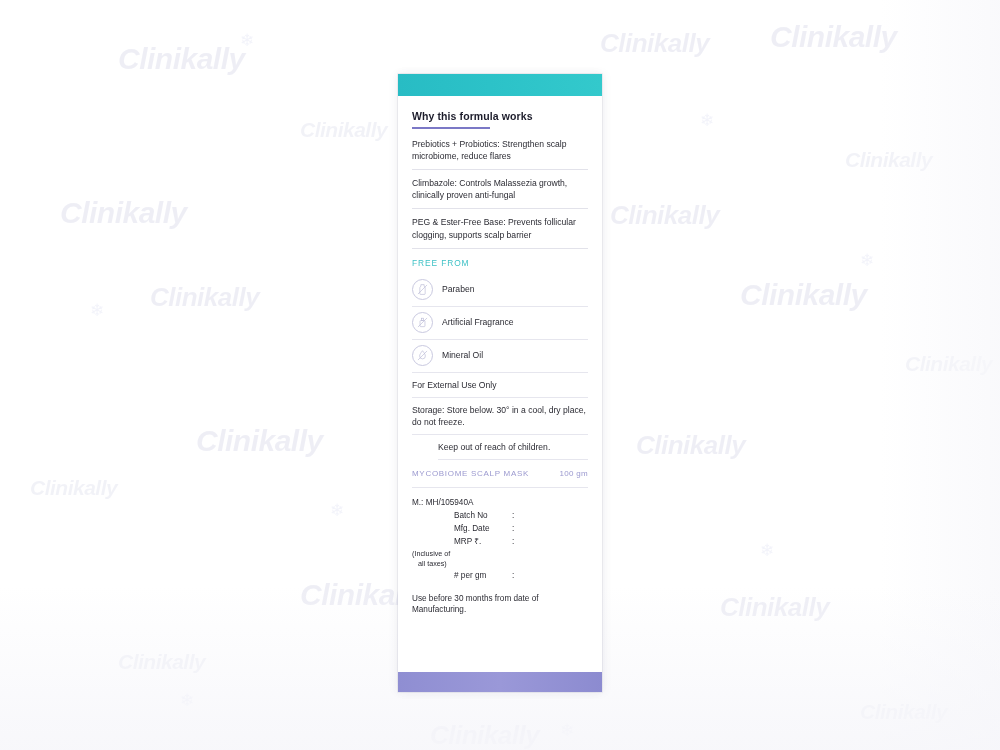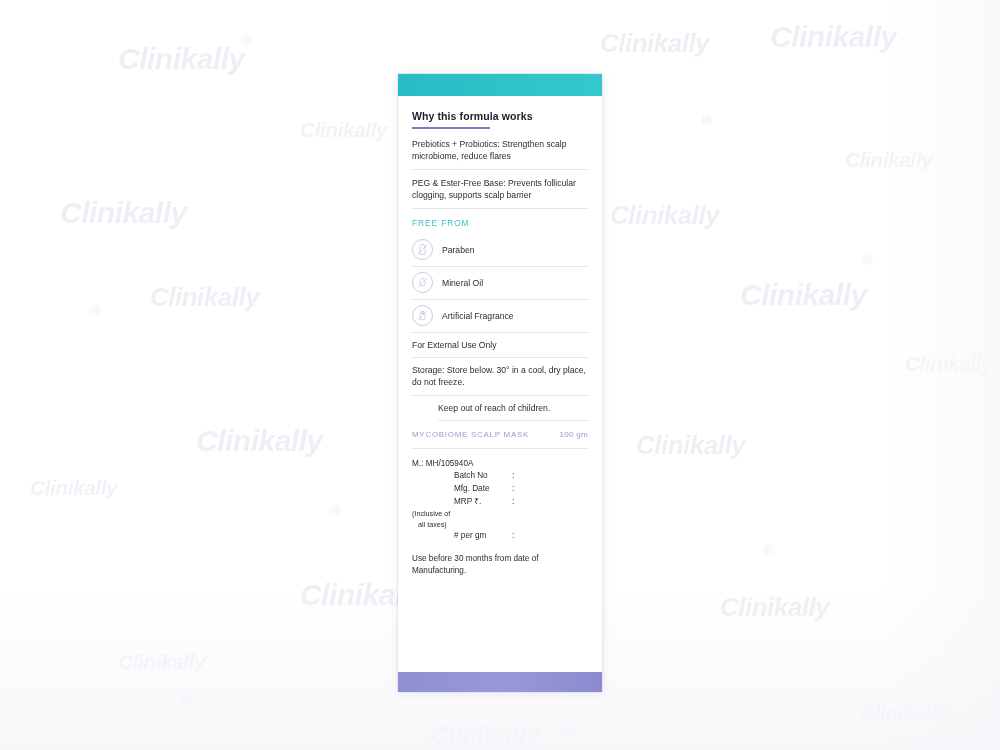--- a/index.html
+++ b/index.html
@@ -240,53 +240,54 @@
 <div id="product-panel">
 
   <div id="panel-top-band"></div>
 
   <div id="panel-body">
 
     <div id="formula-heading">Why this formula works</div>
     <div id="formula-underline"></div>
 
     <div class="benefit">Prebiotics + Probiotics: Strengthen scalp microbiome, reduce flares</div>
+    <div class="benefit">Climbazole: Controls Malassezia growth, clinically proven anti-fungal</div>
     <div class="benefit">PEG &amp; Ester-Free Base: Prevents follicular clogging, supports scalp barrier</div>
 
     <div id="free-from-title">FREE FROM</div>
 
     <div class="free-row">
       <span class="free-icon">
         <svg width="13" height="13" viewBox="0 0 20 20" aria-hidden="true">
           <path d="M7.5 2.5h5v2.2l1.6 2.4v9.4a1 1 0 0 1-1 1H6.9a1 1 0 0 1-1-1V7.1L7.5 4.7z" fill="none" stroke="#b9b9d6" stroke-width="1"></path>
           <line x1="3" y1="17" x2="17" y2="3" stroke="#b9b9d6" stroke-width="1"></line>
         </svg>
       </span>
       <span class="free-label">Paraben</span>
-    </div>
-
-    <div class="free-row">
-      <span class="free-icon">
-        <svg width="13" height="13" viewBox="0 0 20 20" aria-hidden="true">
-          <path d="M10 2.6c2.6 3.4 4.4 5.9 4.4 8.2A4.4 4.4 0 0 1 10 15.2a4.4 4.4 0 0 1-4.4-4.4c0-2.3 1.8-4.8 4.4-8.2z" fill="none" stroke="#b9b9d6" stroke-width="1"></path>
-          <line x1="3" y1="17" x2="17" y2="3" stroke="#b9b9d6" stroke-width="1"></line>
-        </svg>
-      </span>
-      <span class="free-label">Mineral Oil</span>
     </div>
 
     <div class="free-row">
       <span class="free-icon">
         <svg width="13" height="13" viewBox="0 0 20 20" aria-hidden="true">
           <rect x="6.2" y="7" width="7.6" height="9.4" rx="1.2" fill="none" stroke="#b9b9d6" stroke-width="1"></rect>
           <rect x="8.4" y="3.4" width="3.2" height="3.4" fill="none" stroke="#b9b9d6" stroke-width="1"></rect>
           <line x1="3" y1="17" x2="17" y2="3" stroke="#b9b9d6" stroke-width="1"></line>
         </svg>
       </span>
       <span class="free-label">Artificial Fragrance</span>
+    </div>
+
+    <div class="free-row">
+      <span class="free-icon">
+        <svg width="13" height="13" viewBox="0 0 20 20" aria-hidden="true">
+          <path d="M10 2.6c2.6 3.4 4.4 5.9 4.4 8.2A4.4 4.4 0 0 1 10 15.2a4.4 4.4 0 0 1-4.4-4.4c0-2.3 1.8-4.8 4.4-8.2z" fill="none" stroke="#b9b9d6" stroke-width="1"></path>
+          <line x1="3" y1="17" x2="17" y2="3" stroke="#b9b9d6" stroke-width="1"></line>
+        </svg>
+      </span>
+      <span class="free-label">Mineral Oil</span>
     </div>
 
 
     <div class="care-line">For External Use Only</div>
     <div class="care-line">Storage: Store below. 30° in a cool, dry place, do not freeze.</div>
     <div class="care-line last">Keep out of reach of children.</div>
 
     <div id="product-strip">
       <span id="product-name">MYCOBIOME SCALP MASK</span>
       <span id="product-size">100 gm</span>

